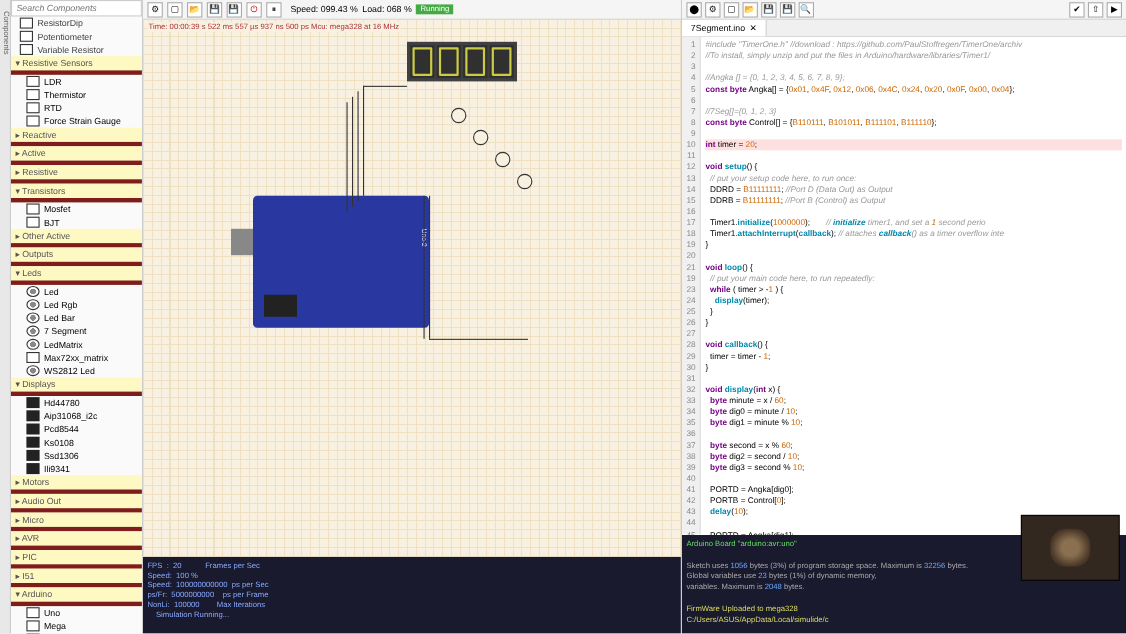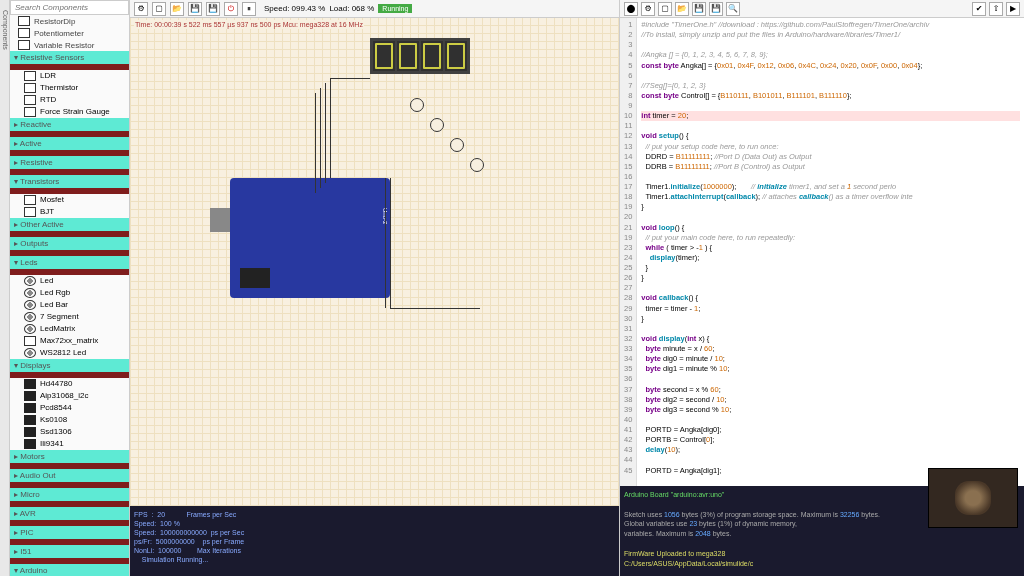--- a/index.html
+++ b/index.html
@@ -1,21 +1,21 @@
 <!DOCTYPE html>
 <html><head>
 <meta charset="utf-8">
 <style>
 * { margin: 0; padding: 0; box-sizing: border-box; font-family: Arial, sans-serif; }
 body { background: #f0f0f0; width: 1024px; height: 576px; overflow: hidden; display: flex; }
 .left-tabs { width: 10px; background: #e8e8e8; border-right: 1px solid #ccc; writing-mode: vertical-rl; font-size: 7px; padding-top: 10px; color: #666; }
 .sidebar { width: 120px; background: #fafafa; border-right: 1px solid #ccc; overflow-y: auto; font-size: 8px; }
 .search-box { width: 100%; padding: 2px 4px; border: 1px solid #ccc; font-size: 8px; font-style: italic; }
-.cat-header { background: #5eead4; padding: 2px 4px; font-size: 8px; color: #555; border-bottom: 6px solid #7f1d1d; cursor: pointer; }
-.cat-item { display: flex; padding: 1px 4px 1px 14px; gap: 4px; cursor: pointer; }
+.cat-header { background: #fef9c3; padding: 2px 4px; font-size: 8px; color: #555; border-bottom: 4px solid #7f1d1d; cursor: pointer; }
+.cat-item { display: flex; align-items: center; padding: 1px 4px 1px 14px; gap: 4px; cursor: pointer; }
 .cat-sub { padding: 1px 4px 1px 8px; display: flex; align-items: center; gap: 4px; cursor: pointer; font-size: 8px; color: #444; }
 .icon-sm { width: 12px; height: 10px; background: #333; flex-shrink: 0; }
 .icon-led { background: radial-gradient(circle, #888 40%, transparent 41%); border: 1px solid #333; border-radius: 50%; }
 .icon-res { background: #fff; border: 1px solid #333; }
 .icon-disp { background: #222; }
 .main { flex: 1; display: flex; flex-direction: column; }
 .toolbar { height: 18px; background: #f5f5f5; border-bottom: 1px solid #ccc; display: flex; align-items: center; gap: 4px; padding: 0 4px; font-size: 8px; }
 .tb-btn { width: 14px; height: 14px; border: 1px solid #aaa; background: #fff; cursor: pointer; font-size: 8px; display: flex; align-items: center; justify-content: center; }
 .status-running { background: #4a4; color: #fff; padding: 1px 4px; font-size: 7px; }
 .canvas-area { flex: 1; background: #f8f0e0; position: relative; background-image: repeating-linear-gradient(0deg, #eee0c0 0, #eee0c0 1px, transparent 1px, transparent 8px), repeating-linear-gradient(90deg, #eee0c0 0, #eee0c0 1px, transparent 1px, transparent 8px); }
@@ -233,20 +233,26 @@
     <div class="tb-btn">⚙</div>
     <div class="tb-btn">▢</div>
     <div class="tb-btn">📂</div>
     <div class="tb-btn">💾</div>
     <div class="tb-btn">💾</div>
     <div class="tb-btn">🔍</div>
     <div style="flex:1"></div>
     <div class="tb-btn">✔</div>
     <div class="tb-btn">⇧</div>
     <div class="tb-btn">▶</div>
+  </div>
+  <div class="code-tabs">
+    <div class="code-tab">
+      <span>7Segment.ino</span>
+        <span>✕</span>
+    </div>
   </div>
   <div class="code-editor">
     <div class="gutter" id="gut">
         <div>1</div>
         <div>2</div>
         <div>3</div>
         <div>4</div>
         <div>5</div>
         <div>6</div>
         <div>7</div>

